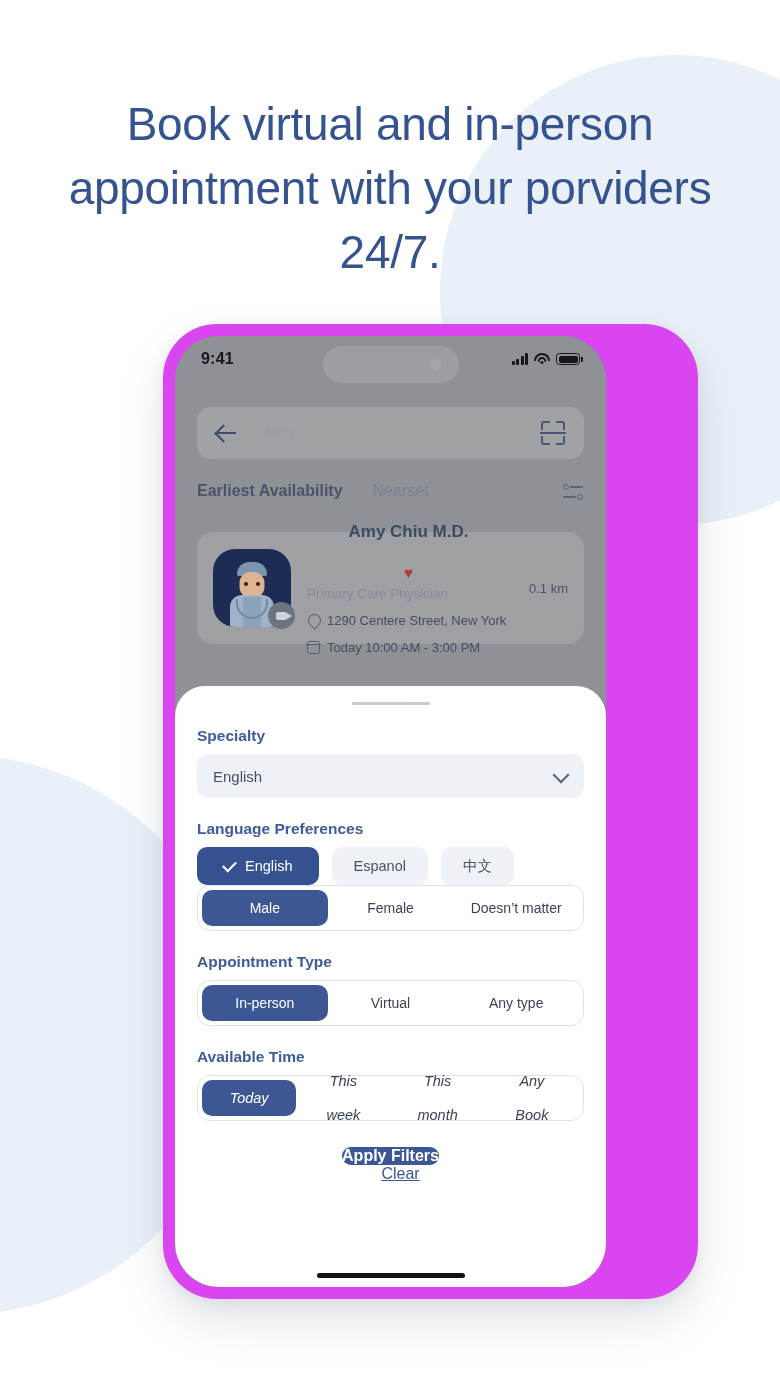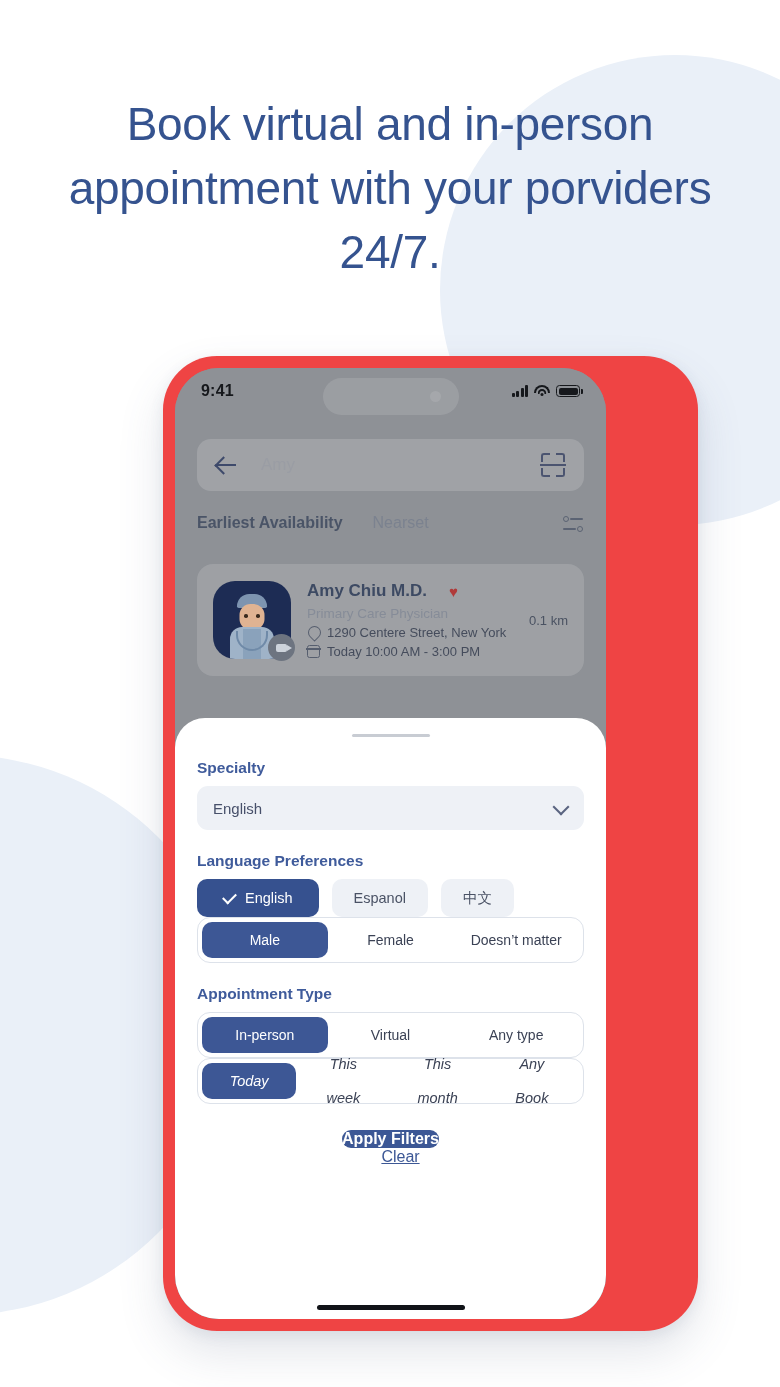--- a/index.html
+++ b/index.html
@@ -29,23 +29,23 @@
     color: #35538f;
     font-size: 46px;
     line-height: 64px;
     font-weight: 400;
     letter-spacing: -0.3px;
   }
 
   
   #phone {
     position: absolute;
-    left: 163px; top: 356px;
+    left: 163px; top: 324px;
     width: 535px; height: 975px;
-    background: #ef4444;
+    background: #d946ef;
     border-radius: 54px;
     box-shadow: 0 22px 46px rgba(80,95,125,.16), 0 4px 14px rgba(80,95,125,.10);
     padding: 12px;
   }
   #screen {
     position: relative;
     width: 431px; height: 951px;
     border-radius: 44px;
     overflow: hidden;
     background: #8e9196;
@@ -145,24 +145,24 @@
   #avatar .steth { position:absolute; bottom:8px; left:23px; width:32px; height:20px;
     border:2.5px solid #6f8aa8; border-top:none; border-radius:0 0 16px 16px; }
   #video-badge {
     position:absolute; right:-4px; bottom:-2px; width:27px; height:27px; border-radius:50%;
     background:#6d7480; display:flex; align-items:center; justify-content:center;
   }
   #video-badge .b { width:11px; height:8px; background:#cdd3db; border-radius:2px; position:relative; }
   #video-badge .b::after { content:''; position:absolute; right:-5px; top:1px;
     border-top:3px solid transparent; border-bottom:3px solid transparent; border-left:5px solid #cdd3db; }
   #docinfo { margin-left: 16px; flex: 1; min-width: 0; }
-  #doc-name { font-size: 17px; font-weight: bold; color: #3d4a63; display: flex; align-items: center; gap: 22px; }
+  #doc-name { font-size: 17px; font-weight: bold; color: #3d4a63; display: flex; align-items: center; gap: 22px; flex-direction: column; }
   #heart-icon { color: #b03a3a; font-size: 15px; }
   #doc-spec { font-size: 13.5px; color: #868c98; margin-top: 5px; }
-  .doc-line { display: flex; align-items: center; gap: 7px; margin-top: 4px; font-size: 13px; color: #454c5c; }
+  .doc-line { display: flex; align-items: center; gap: 7px; margin-top: 12px; font-size: 13px; color: #454c5c; }
   .pin-icon { width: 13px; height: 13px; position: relative; flex: none; }
   .pin-icon::before { content:''; position:absolute; left:1px; top:0; width:11px; height:11px;
     border:1.6px solid #565e6e; border-radius:50% 50% 50% 0; transform: rotate(-45deg); }
   .cal-icon { width: 13px; height: 13px; border:1.6px solid #565e6e; border-radius:2.5px; position:relative; flex:none; }
   .cal-icon::before { content:''; position:absolute; left:-1.6px; right:-1.6px; top:2px; height:1.6px; background:#565e6e; }
   #doc-distance { font-size: 13px; color: #4a5262; align-self: center; margin-left: 19px; flex: none; }
 
   
   #sheet {
     position: absolute; left: 0; right: 0; bottom: 0; top: 350px;
@@ -351,20 +351,21 @@
           <div class="seg">Doesn’t matter</div>
         </div>
 
         <div class="sec-label">Appointment Type</div>
         <div class="segment">
           <div class="seg selected">In-person</div>
           <div class="seg">Virtual</div>
           <div class="seg">Any type</div>
         </div>
 
+        <div class="sec-label">Available Time</div>
         <div class="segment time">
           <div class="seg selected">
             <span>Today</span>
           </div>
           <div class="seg">
             <div><span>This</span><br><span>week</span></div>
           </div>
           <div class="seg">
             <div><span>This</span><br><span>month</span></div>
           </div>

